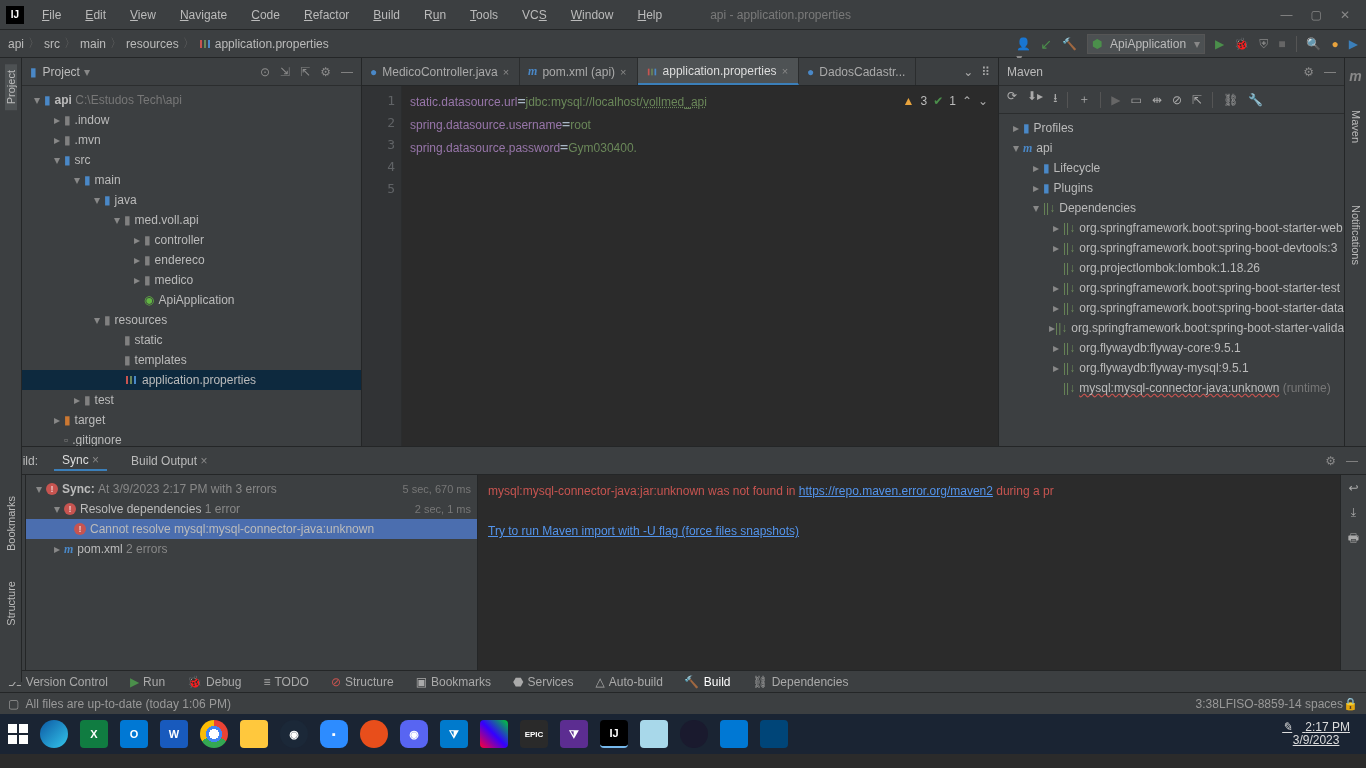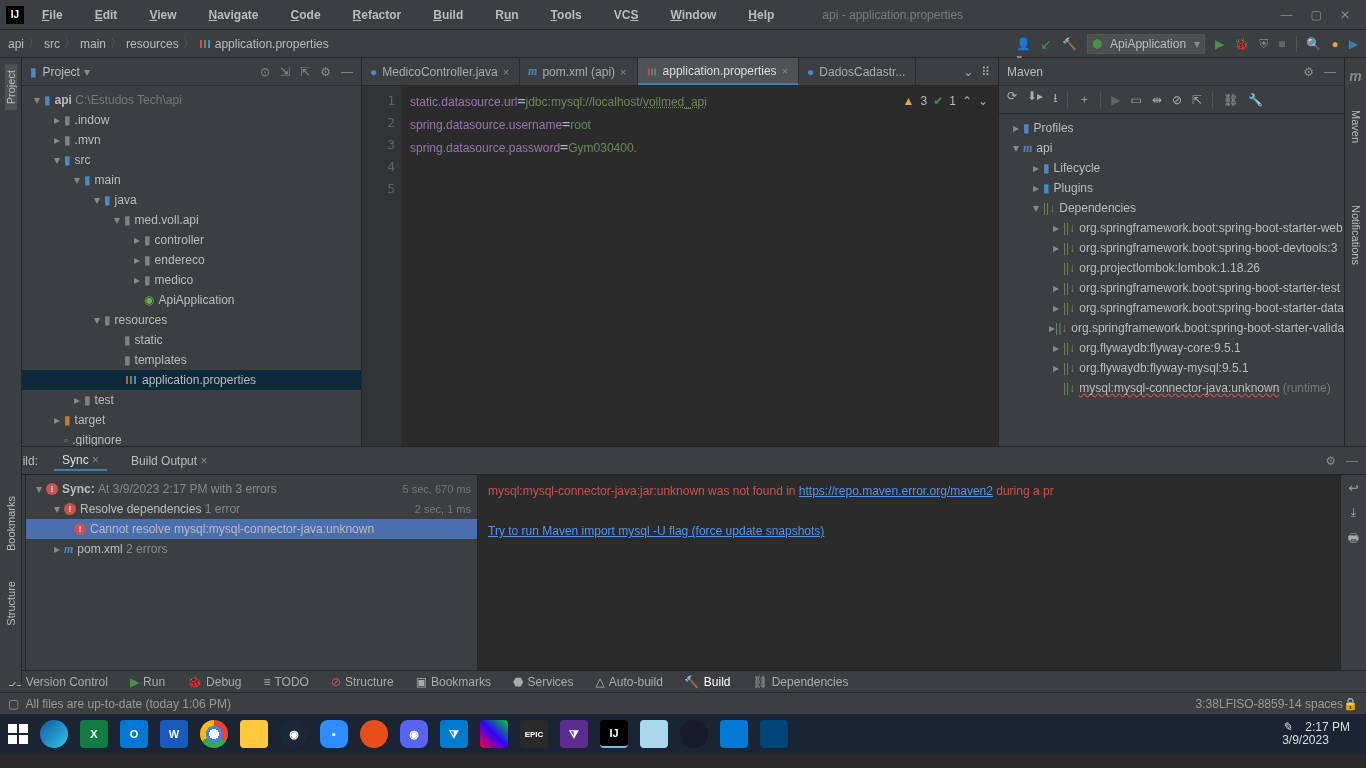--- a/index.html
+++ b/index.html
@@ -1,19 +1,19 @@
 <!DOCTYPE html>
 <html><head>
 <meta charset="utf-8">
 <style>
 * { margin:0; padding:0; box-sizing:border-box; font-family:'Segoe UI',Arial,sans-serif; font-size:12px; }
 body { width:1366px; height:768px; background:#2b2b2b; color:#bbb; overflow:hidden; position:relative; }
 .titlebar { height:30px; background:#3c3f41; display:flex; align-items:center; padding:0 6px; border-bottom:1px solid #242627;}
 .titlebar .logo { width:18px; height:18px; background:#000; color:#fff; display:flex; align-items:center; justify-content:center; font-weight:bold; font-size:10px; margin-right:10px;}
-.menu { display:flex; gap:16px;font-weight:bold;}
+.menu { display:flex; gap:8px;}
 .menu span { padding:4px 8px; color:#bbb; cursor:default; }
 .menu span u { text-decoration:underline; }
 .wintitle { flex:1; text-align:left; padding-left:40px; color:#7a7a7a; }
 .winbtns { display:flex; gap:18px; padding-right:10px; color:#888;}
 .navbar { height:28px; background:#3c3f41; display:flex; align-items:center; padding:0 8px; border-bottom:1px solid #242627; }
 .crumbs { display:flex; align-items:center; gap:4px; color:#bbb; }
 .crumbs .sep { color:#666; }
 .crumbs .propicon { width:12px; height:12px; display:inline-flex; }
 .nav-right { margin-left:auto; display:flex; align-items:center; gap:10px; }
 .nav-right .combo { background:#4c5052; border:1px solid #555; padding:2px 18px 2px 22px; position:relative; color:#bbb; }
@@ -75,21 +75,21 @@
 .out-link { color:#5394ec; text-decoration:underline;}
 .toolwindows { height:22px; background:#3c3f41; display:flex; align-items:center; padding:0 8px; gap:22px; border-top:1px solid #242627;}
 .tw-btn { display:flex; align-items:center; gap:4px; color:#aaa; font-size:11px;}
 .tw-btn.active { color:#fff; }
 .statusbar { height:22px; background:#3c3f41; display:flex; align-items:center; padding:0 8px; color:#999; border-top:1px solid #242627; font-size:11px;}
 .statusbar .right { margin-left:auto; display:flex; gap:0;}
 .taskbar { height:40px; background:#1a2433; display:flex; align-items:center; padding:0 8px; gap:12px;}
 .taskbar .start { width:20px; height:20px; display:grid; grid-template:1fr 1fr/1fr 1fr; gap:2px;}
 .taskbar .start div { background:#fff;}
 .taskbar .tb-icon { width:28px; height:28px; border-radius:4px; display:flex; align-items:center; justify-content:center; font-size:11px; font-weight:bold;}
-.taskbar .clock { margin-left:auto; color:#ddd; text-align:left; font-size:11px; line-height:13px; padding-right:8px;}
+.taskbar .clock { margin-left:auto; color:#ddd; text-align:center; font-size:11px; line-height:13px; padding-right:8px;text-decoration:underline;}
 svg { width:100%; height:100%; }
 .hammer { color:#4b8f4b;}
 .mvn-m { font-style:italic; font-weight:bold; color:#4a88c7; font-family:serif;}
 </style>
 </head>
 <body>
 
 <div class="titlebar">
   <div class="logo">IJ</div>
   <div class="menu">
@@ -435,21 +435,21 @@
     <div class="build-tree">
       <div class="bt-row"><span class="tw">▾</span><span class="err-icon">!</span><b>Sync:</b>&nbsp;<span class="warn-count">At 3/9/2023 2:17 PM with 3 errors</span><span class="time">5 sec, 670 ms</span></div>
       <div class="bt-row" style="padding-left:24px"><span class="tw">▾</span><span class="err-icon">!</span><span>Resolve dependencies</span>&nbsp;<span class="warn-count">1 error</span><span class="time">2 sec, 1 ms</span></div>
       <div class="bt-row selected" style="padding-left:48px">
           <span class="err-icon">!</span>
           <span>Cannot resolve mysql:mysql-connector-java:unknown</span>
         </div>
       <div class="bt-row" style="padding-left:24px"><span class="tw">▸</span><span class="mvn-m" style="margin-right:4px">m</span><span>pom.xml</span>&nbsp;<span class="warn-count">2 errors</span></div>
     </div>
     <div class="build-output"><span class="out-err">mysql:mysql-connector-java:jar:unknown was not found in </span><a class="out-link">https://repo.maven.error.org/maven2</a><span class="out-err"> during a pr</span>
-<br><br><a class="out-link">Try to run Maven import mysql -U flag (force update snapshots)</a></div>
+<br><br><a class="out-link">Try to run Maven import with -U flag (force files snapshots)</a></div>
     <div class="build-out-rail">
       <span>↩</span>
       <span>⤓</span>
       <span>🖶</span>
     </div>
   </div>
 </div>
 
 <div style="position:absolute; left:0; top:446px; width:22px; height:236px; background:#3c3f41; border-right:1px solid #242627; display:flex; flex-direction:column; align-items:center; gap:30px; padding-top:50px;">
   <div style="writing-mode:vertical-rl; transform:rotate(180deg); font-size:11px; color:#bbb;">Bookmarks</div>

